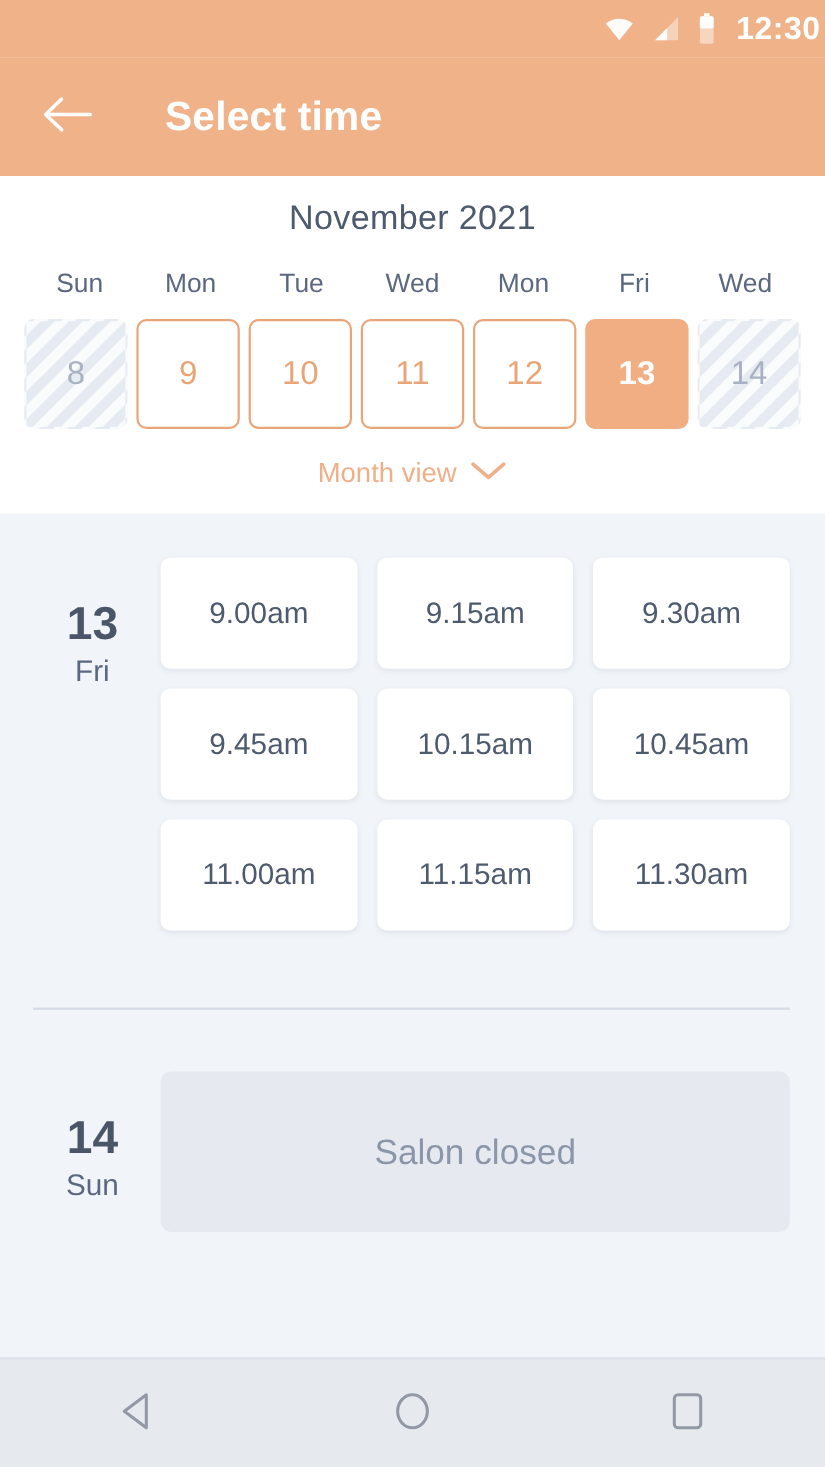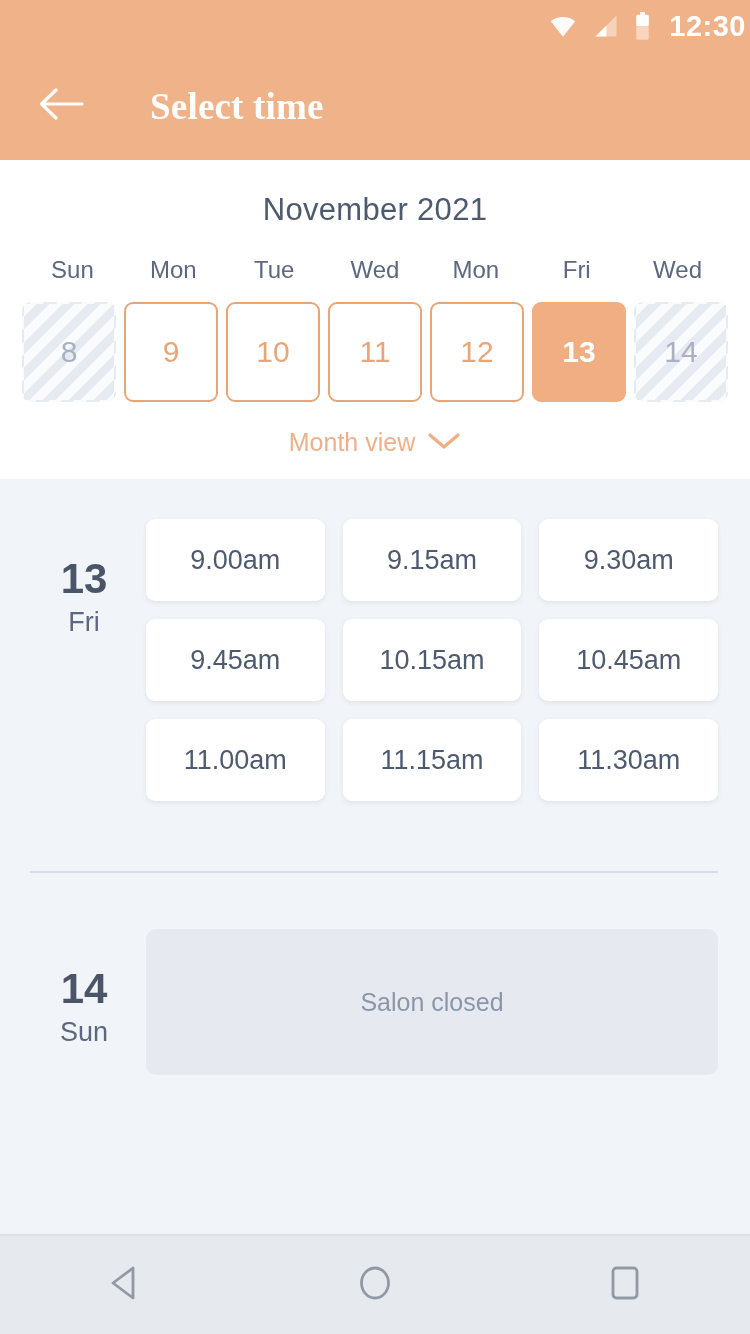--- a/index.html
+++ b/index.html
@@ -43,27 +43,26 @@
     display:flex; align-items:center; justify-content:center;
     cursor:pointer;
     flex:0 0 auto;
   }
   #app-title{
     color:#ffffff;
     font-size:37px;
     font-weight:bold;
     margin-left:62px;
     letter-spacing:.2px;
-    font-family:Liberation Serif, serif;
   }
 
   
   #calendar-panel{
     background:#ffffff;
-    padding-top:32px;
+    padding-top:20px;
     padding-bottom:22px;
   }
   #month-title{
     text-align:center;
     font-size:31px;
     color:#4E5A6E;
     letter-spacing:.3px;
     margin-bottom:28px;
   }
   #weekday-row{
@@ -158,21 +157,21 @@
     margin-top:6px;
   }
   .slot-grid{
     flex:1;
     display:grid;
     grid-template-columns:repeat(3,1fr);
     gap:18px 18px;
     margin-left:10px;
   }
   .slot-card{
-    height:82px;
+    height:101px;
     background:#ffffff;
     border-radius:9px;
     display:flex;
     align-items:center;
     justify-content:center;
     font-size:27px;
     color:#4E5A6E;
     box-shadow:0 2px 5px rgba(80,96,125,.10);
     cursor:pointer;
     user-select:none;
@@ -188,21 +187,21 @@
   }
   .closed-card{
     flex:1;
     margin-left:10px;
     height:146px;
     background:#E6EAF0;
     border-radius:10px;
     display:flex;
     align-items:center;
     justify-content:center;
-    font-size:25px;
+    font-size:32px;
     color:#8C96A9;
   }
 
   
   #nav-bar{
     position:absolute;
     left:0; bottom:0;
     width:750px;
     height:100px;
     background:#E6EAEF;

